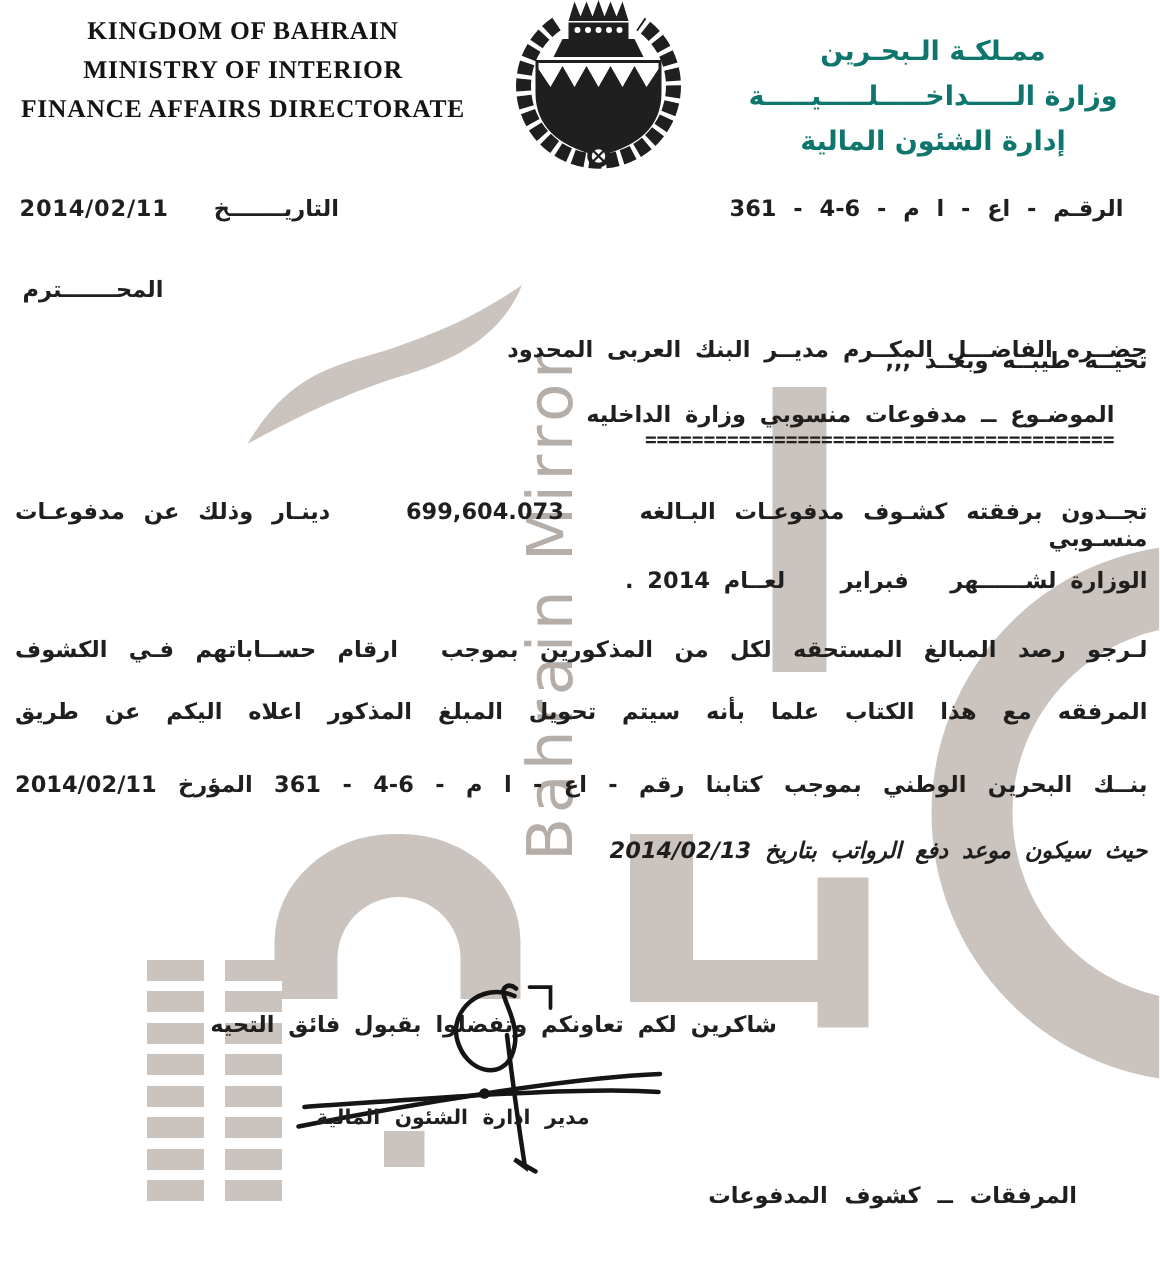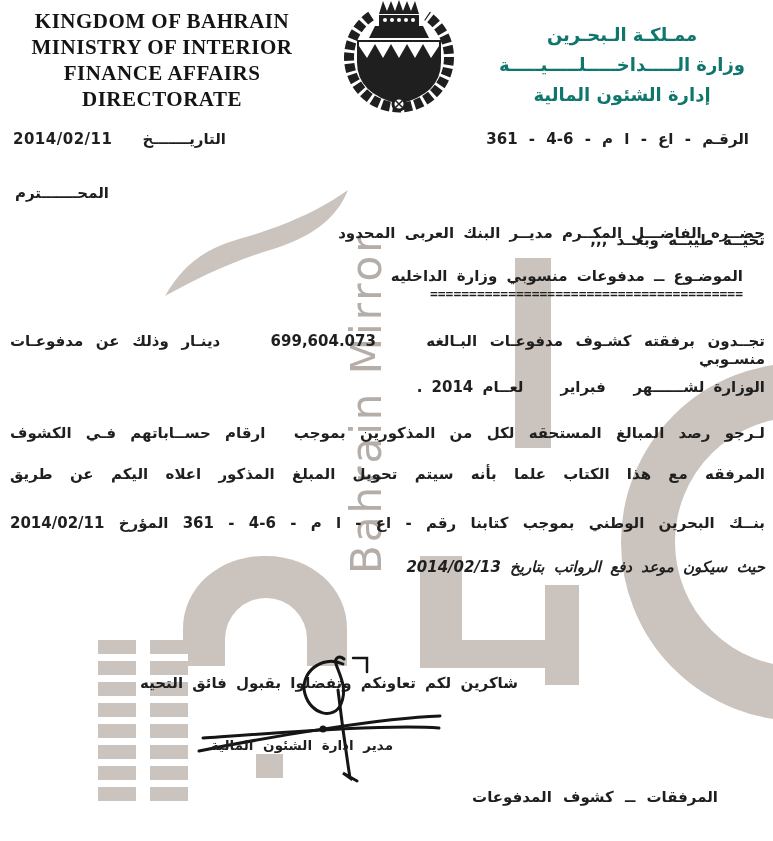--- a/index.html
+++ b/index.html
@@ -13,21 +13,21 @@
            font-size:42px;letter-spacing:3px;color:#b4ada8;white-space:nowrap;
            font-family:"DejaVu Sans",sans-serif;}
   .wm-stripes{position:absolute;left:98px;top:640px;width:90px;height:165px;
               background:repeating-linear-gradient(to bottom,#cbc3bd 0 14px,#ffffff 14px 21px);}
   .wm-stripes-gap{position:absolute;left:136px;top:640px;width:14px;height:165px;background:#ffffff;}
   
   .content{position:absolute;inset:0;z-index:2;}
   .abs{position:absolute;}
   .en-header{left:6px;top:8px;width:312px;text-align:center;
              font-family:"Liberation Serif",serif;font-weight:bold;color:#141414;}
-  .en-header .l{font-size:21px;line-height:26px;letter-spacing:.5px;}
+  .en-header .l{font-size:17px;line-height:26px;letter-spacing:.5px;}
   .ar-header{right:4px;top:20px;width:294px;text-align:center;direction:rtl;
              font-weight:bold;font-size:18px;line-height:30px;color:#0f766e;}
   .emblem{left:335px;top:0;width:128px;height:114px;}
   .ar{direction:rtl;font-weight:bold;color:#1f1f1f;}
   .t15{font-size:15px;letter-spacing:.5px;word-spacing:4px;white-space:pre-wrap;}
   .ref-number{top:130px;right:24px;word-spacing:6px;}
   .ref-date{top:130px;left:13px;display:flex;direction:rtl;gap:30px;}
   .addressee{top:184px;right:8px;margin-top:40px;}
   .honorific{top:184px;left:15px;}
   .greeting{top:231px;right:8px;}

